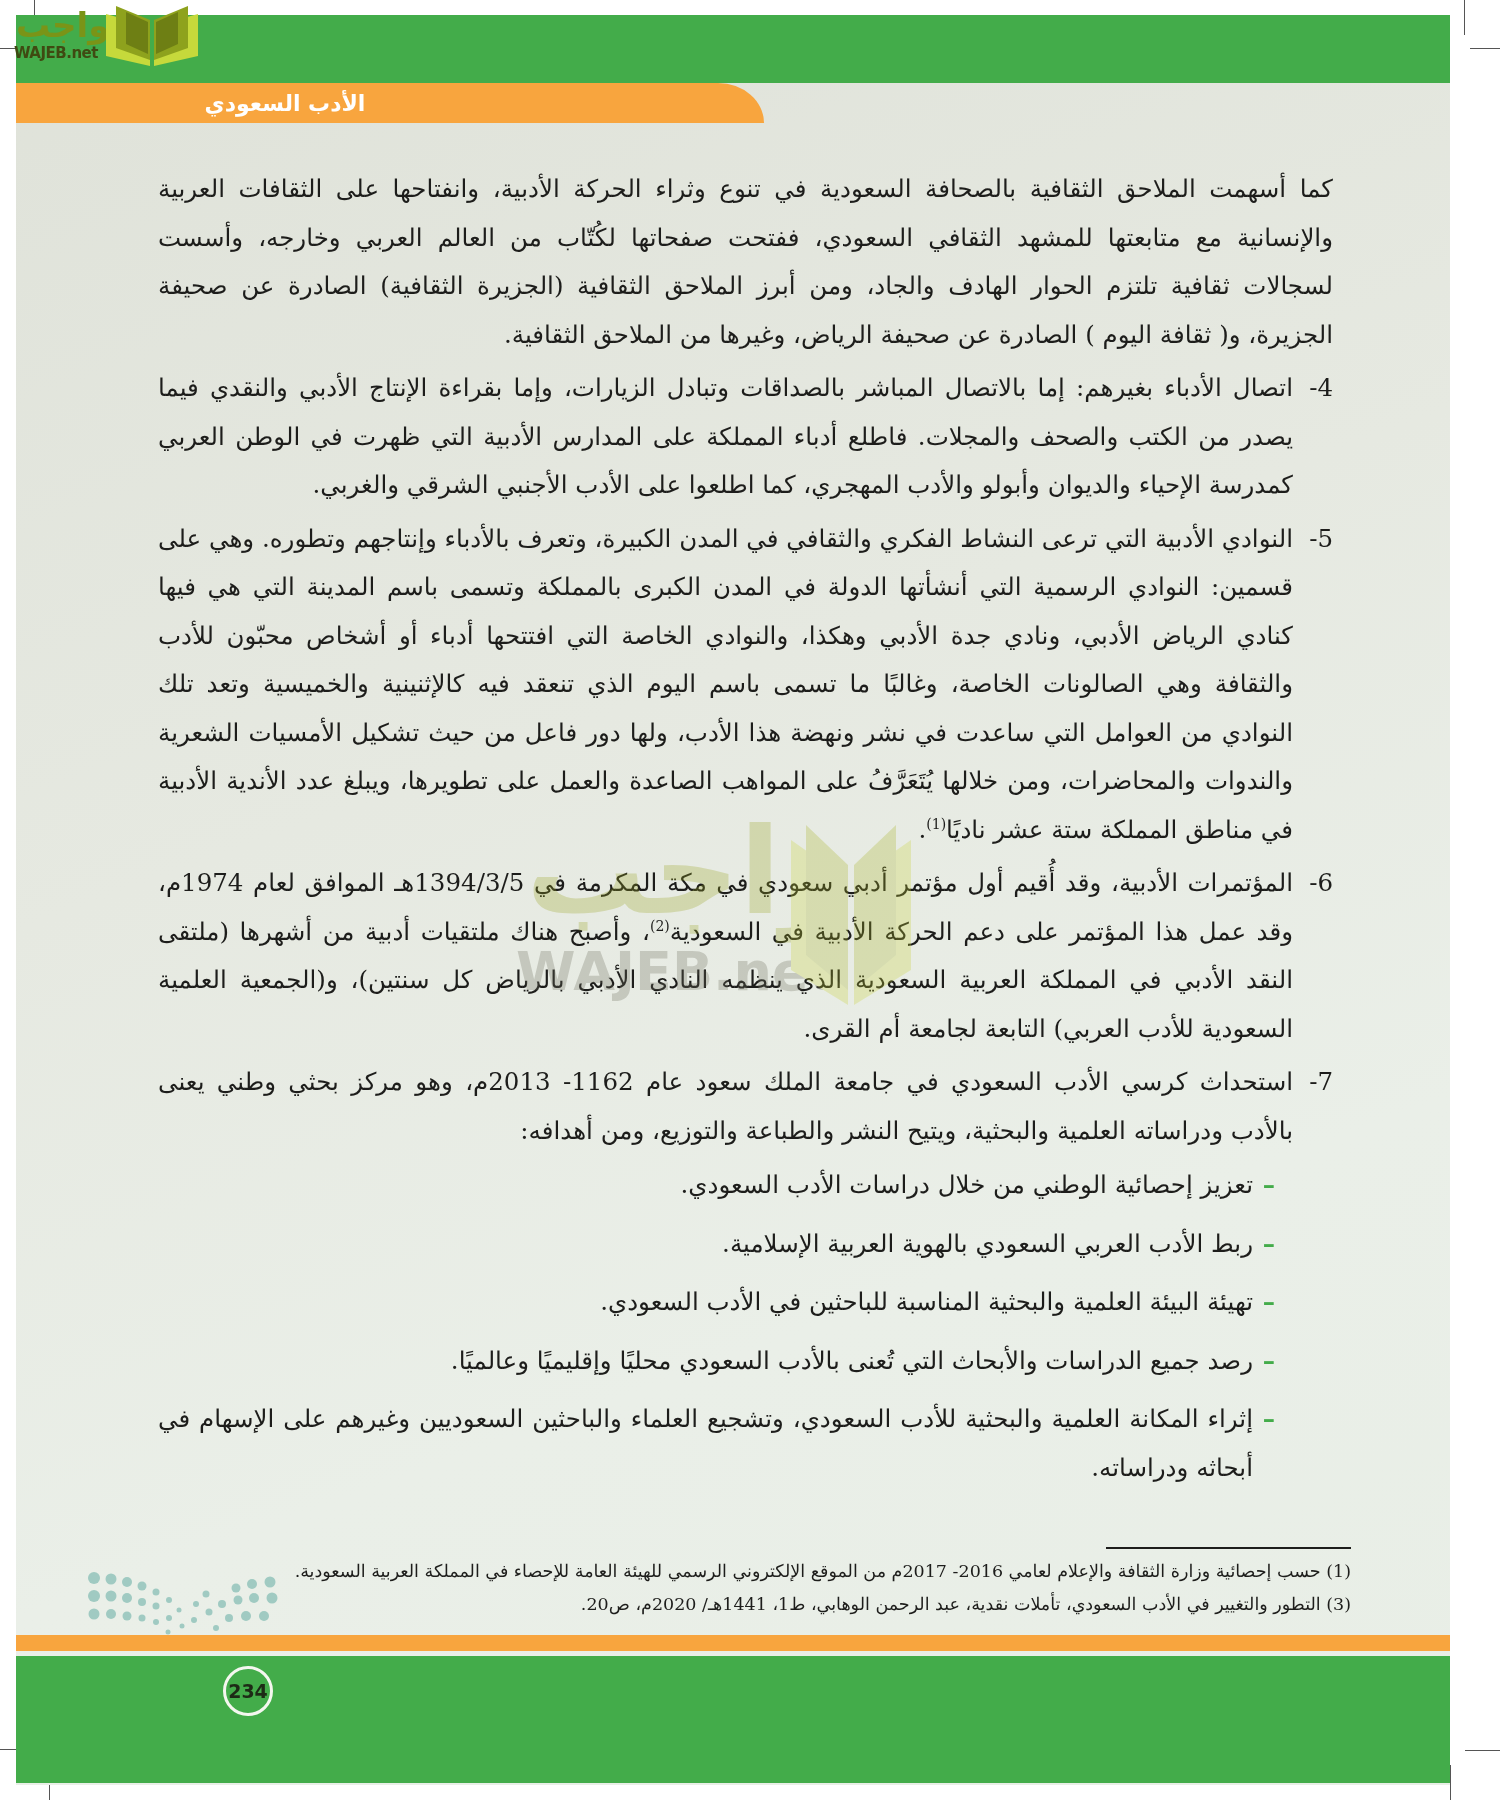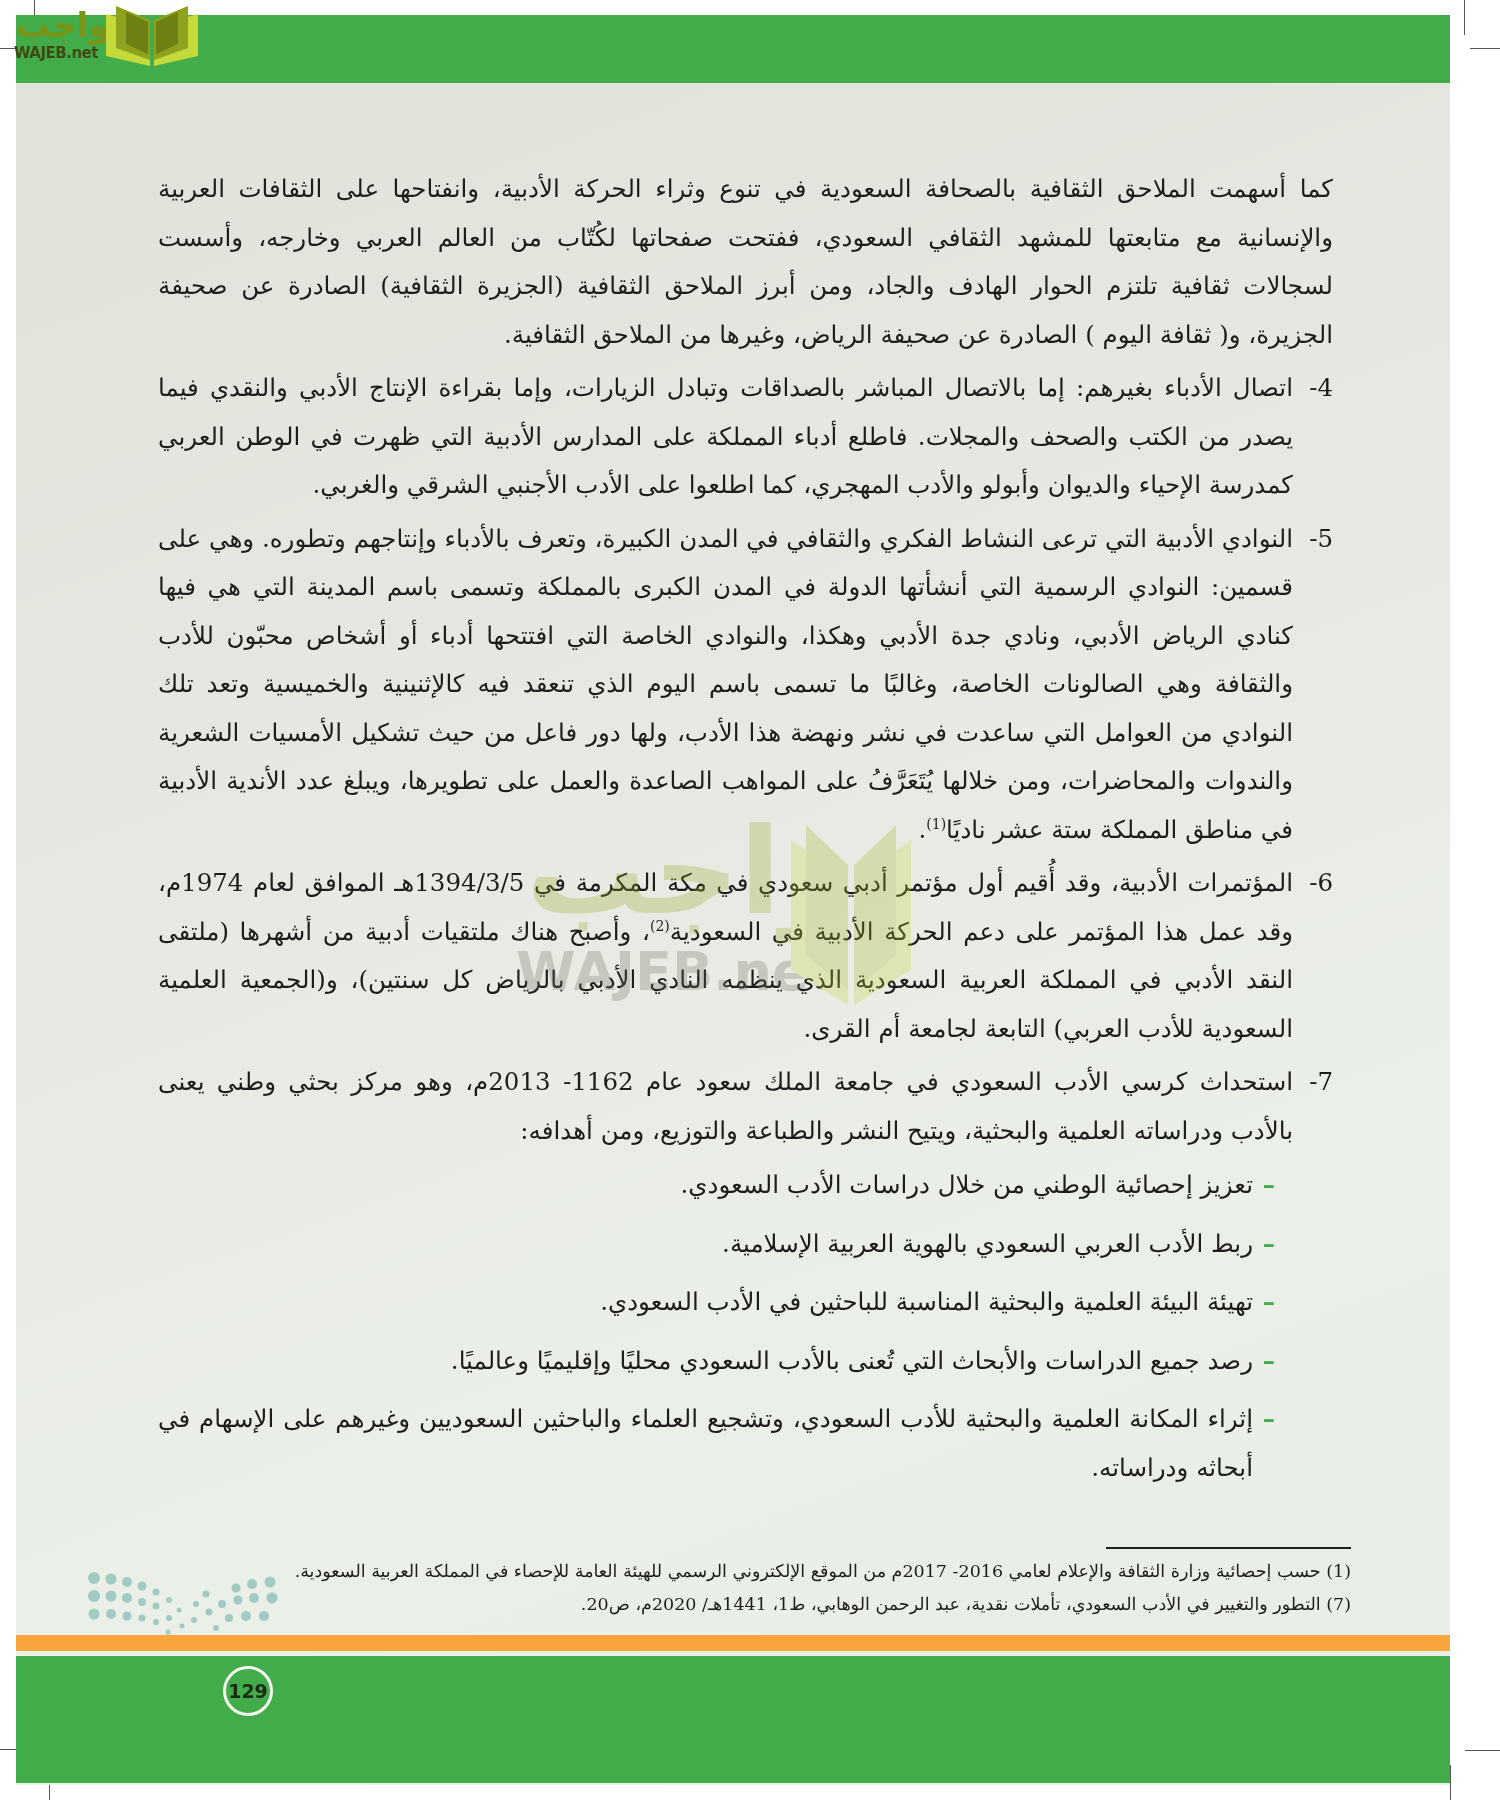--- a/index.html
+++ b/index.html
@@ -90,20 +90,23 @@
 <div class="crop-mark" style="left:1470px;top:48px;width:30px;height:1px;"></div>
 <div class="crop-mark" style="left:0;top:1749px;width:35px;height:1px;"></div>
 <div class="crop-mark" style="left:49px;top:1765px;width:1px;height:35px;"></div>
 <div class="crop-mark" style="left:1465px;top:1750px;width:35px;height:1px;"></div>
 <div class="crop-mark" style="left:1450px;top:1765px;width:1px;height:35px;"></div>
 
 <div class="page">
 
   <div class="header-band"></div>
 
+  <div class="title-tab">
+    <div class="title-tab-text">الأدب السعودي</div>
+  </div>
 
   <div class="content">
     <p class="para intro">كما أسهمت الملاحق الثقافية بالصحافة السعودية في تنوع وثراء الحركة الأدبية، وانفتاحها على الثقافات العربية والإنسانية مع متابعتها للمشهد الثقافي السعودي، ففتحت صفحاتها لكُتّاب من العالم العربي وخارجه، وأسست لسجالات ثقافية تلتزم الحوار الهادف والجاد، ومن أبرز الملاحق الثقافية (الجزيرة الثقافية) الصادرة عن صحيفة الجزيرة، و( ثقافة اليوم ) الصادرة عن صحيفة الرياض، وغيرها من الملاحق الثقافية.</p>
 
     <div class="item">
       <span class="item-num">4-</span>
       <span class="item-text">اتصال الأدباء بغيرهم: إما بالاتصال المباشر بالصداقات وتبادل الزيارات، وإما بقراءة الإنتاج الأدبي والنقدي فيما يصدر من الكتب والصحف والمجلات. فاطلع أدباء المملكة على المدارس الأدبية التي ظهرت في الوطن العربي كمدرسة الإحياء والديوان وأبولو والأدب المهجري، كما اطلعوا على الأدب الأجنبي الشرقي والغربي.</span>
     </div>
 
     <div class="item">
@@ -152,21 +155,21 @@
       <path d="M5 20 L62 60 L62 185 L5 150 Z" fill="#c8d33a"></path>
       <path d="M125 20 L68 60 L68 185 L125 150 Z" fill="#c8d33a"></path>
       <path d="M20 5 L62 45 L62 170 L20 135 Z" fill="#a9b42a"></path>
       <path d="M110 5 L68 45 L68 170 L110 135 Z" fill="#a9b42a"></path>
     </svg>
   </div>
 
   <div class="fn-rule"></div>
   <div class="footnotes">
     <div class="footnote">(1) حسب إحصائية وزارة الثقافة والإعلام لعامي 2016- 2017م من الموقع الإلكتروني الرسمي للهيئة العامة للإحصاء في المملكة العربية السعودية.</div>
-    <div class="footnote">(7) التطور والتغيير في الأدب السعودي، تأملات نقدية، عبد الرحمن الوهابي، ط1، 1441هـ/ 2020م، ص20.</div>
+    <div class="footnote">(3) التطور والتغيير في الأدب السعودي، تأملات نقدية، عبد الرحمن الوهابي، ط1، 1441هـ/ 2020م، ص20.</div>
   </div>
 
   <svg class="moe-dots" viewBox="0 0 200 70">
     <g fill="#6fb3a9">
       <circle cx="8" cy="8" r="6"></circle>
         <circle cx="25" cy="9" r="5.5"></circle>
         <circle cx="41" cy="12" r="5"></circle>
         <circle cx="56" cy="16" r="4.5"></circle>
         <circle cx="70" cy="22" r="3.5"></circle>
       <circle cx="8" cy="26" r="6"></circle>
@@ -199,21 +202,21 @@
         <circle cx="178" cy="46" r="5"></circle>
         <circle cx="184" cy="12" r="5.5"></circle>
         <circle cx="186" cy="28" r="5.5"></circle>
     </g>
   </svg>
 
   <div class="footer-orange"></div>
   <div class="footer-green"></div>
 
 
-  <div class="page-number">129</div>
+  <div class="page-number">234</div>
 </div>
 
 <div class="brand-logo">
   <div class="brand-word">واجب</div>
   <div class="brand-net">WAJEB.net</div>
   <svg class="brand-book" viewBox="0 0 96 64">
     <path d="M2 10 L46 22 L46 62 L2 52 Z" fill="#c6d93b"></path>
     <path d="M94 10 L50 22 L50 62 L94 52 Z" fill="#c6d93b"></path>
     <path d="M12 2 L46 16 L46 56 L12 44 Z" fill="#8ea21d"></path>
     <path d="M84 2 L50 16 L50 56 L84 44 Z" fill="#8ea21d"></path>

